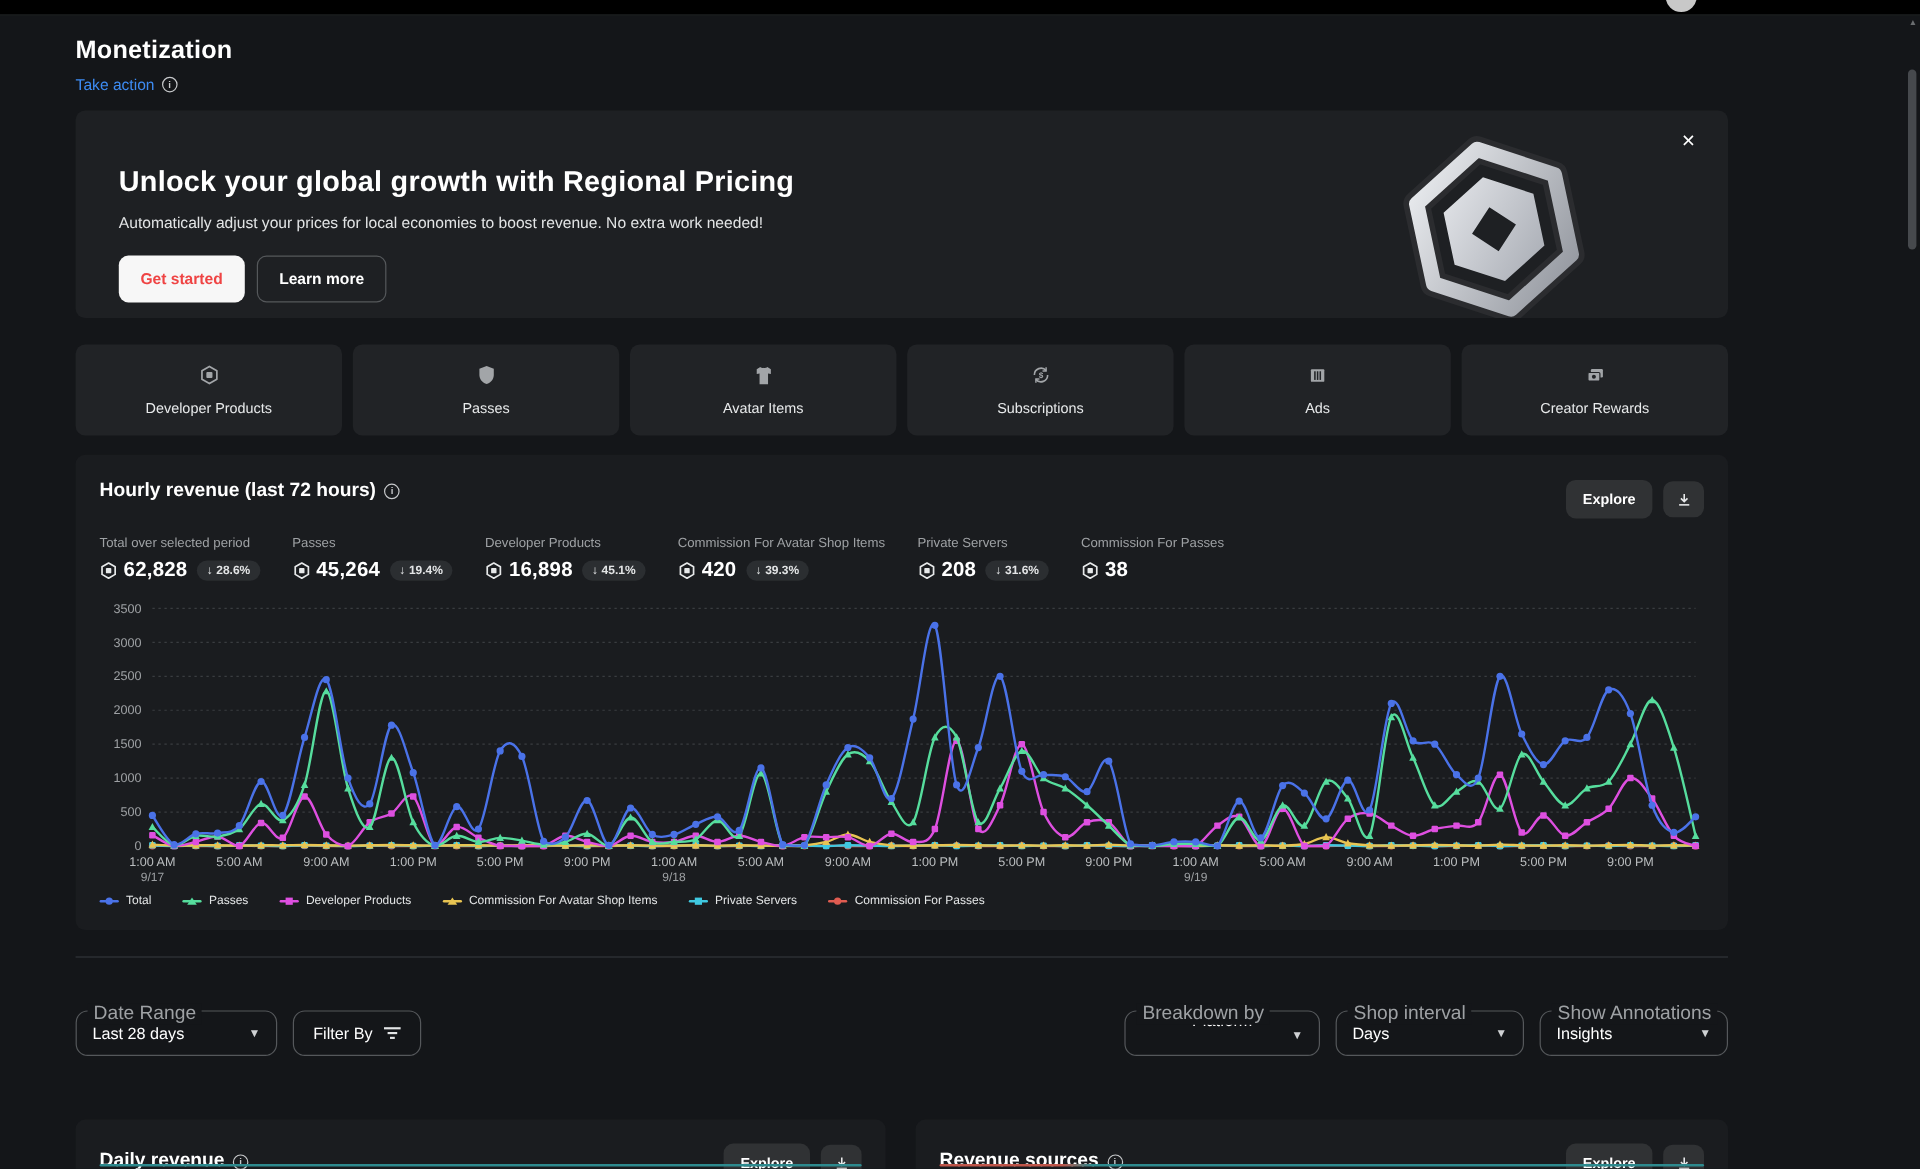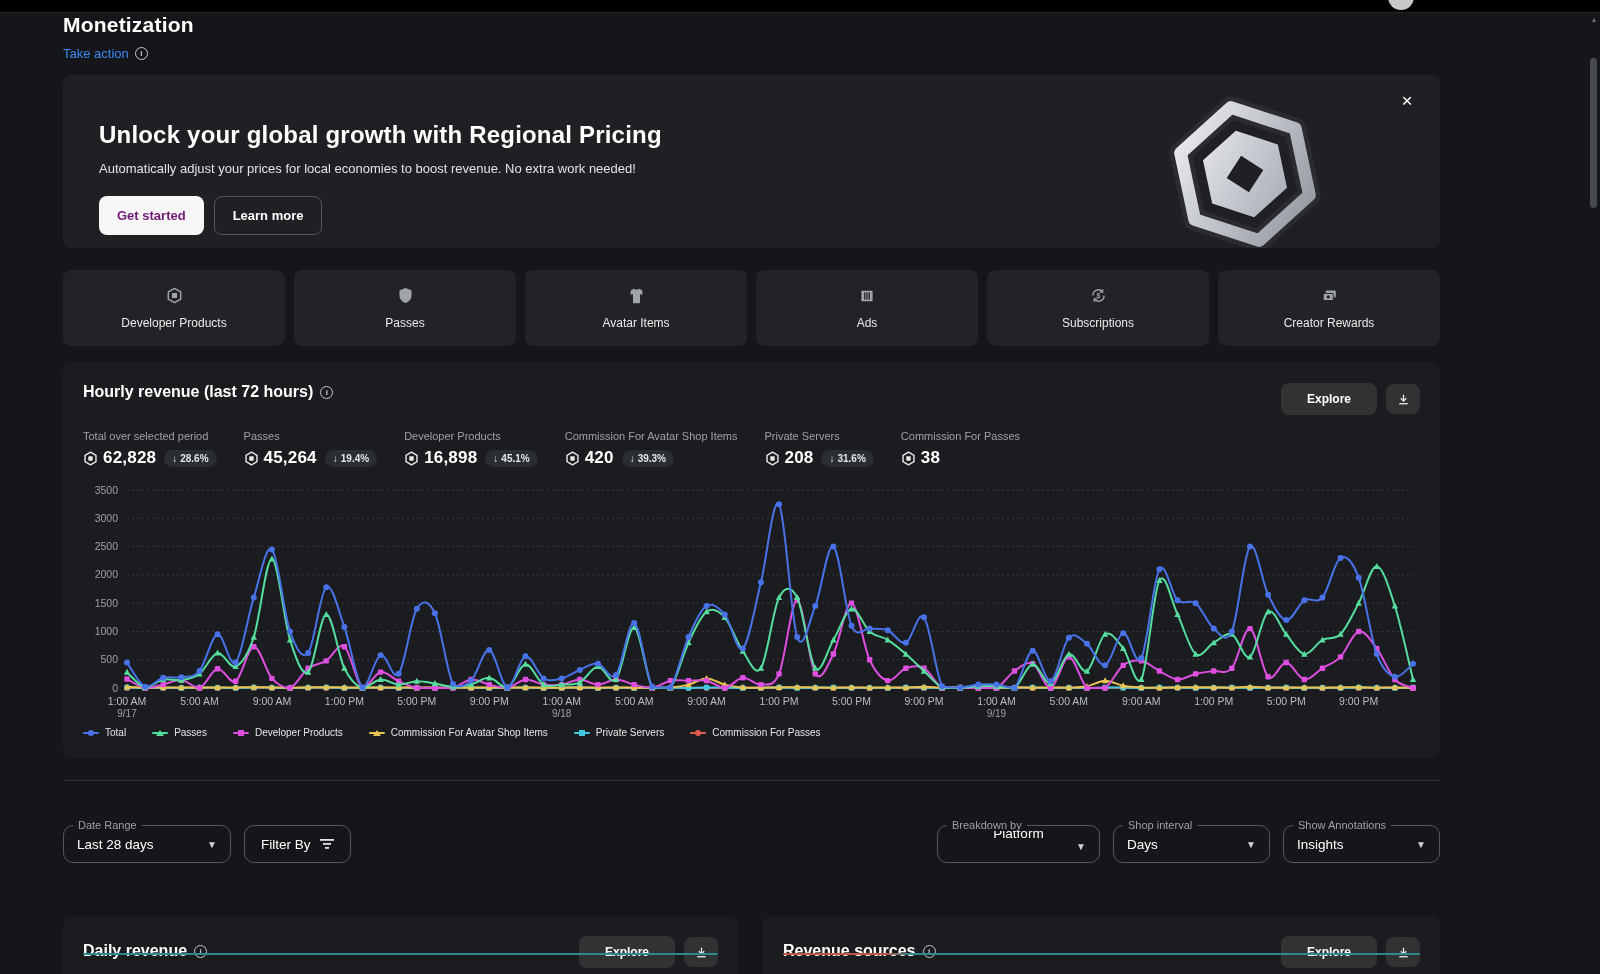--- a/index.html
+++ b/index.html
@@ -9,65 +9,65 @@
   }
   *{margin:0;padding:0;box-sizing:border-box;}
   html,body{width:1600px;height:974px;overflow:hidden;}
   body{background:var(--bg);font-family:"Liberation Sans",sans-serif;color:var(--text);position:relative;}
   .topbar{height:13px;background:#000;border-bottom:1px solid #232629;position:relative;overflow:hidden;}
   .topbar .avatar{position:absolute;width:26px;height:26px;border-radius:50%;background:#c8c8c8;left:1388px;top:-16px;}
   .scrollbar{position:absolute;right:2px;top:16px;bottom:4px;width:8px;}
   .scrollbar .arrow{color:#6a6d70;font-size:7px;line-height:7px;display:block;text-align:center;margin-bottom:32px;}
   .scrollbar .thumb{position:absolute;top:42px;left:0;width:7px;height:150px;background:#46494d;border-radius:4px;}
   .content{margin-left:63px;width:1377px;}
-  h1.page-title{font-size:21px;font-weight:bold;letter-spacing:.2px;}
+  h1.page-title{font-size:21px;font-weight:bold;padding-top:17px;letter-spacing:.2px;}
   .page-subtitle{margin-top:9px;font-size:13px;color:#d8dadb;display:flex;align-items:center;gap:6px;}
   .page-subtitle .link{color:var(--link);cursor:pointer;}
   .info-icon{display:inline-flex;width:13px;height:13px;border:1.2px solid #c7c9cb;border-radius:50%;align-items:center;justify-content:center;font-size:8px;color:#c7c9cb;font-weight:bold;flex:0 0 auto;}
   
   .banner{position:relative;margin-top:14px;height:173px;background:var(--banner);border-radius:8px;padding:46px 36px 0 36px;overflow:hidden;}
   .banner h2{font-size:24px;font-weight:bold;letter-spacing:.2px;}
   .banner .sub{margin-top:12px;font-size:13px;color:#e2e4e5;}
   .banner .btns{margin-top:20px;display:flex;gap:10px;}
-  .btn-primary{background:#f7f7f7;color:#701a75;font-weight:bold;font-size:13px;border:none;border-radius:8px;padding:11px 18px;cursor:pointer;font-family:inherit;}
+  .btn-primary{background:#f7f7f7;color:#ef4444;font-weight:bold;font-size:13px;border:none;border-radius:8px;padding:11px 18px;cursor:pointer;font-family:inherit;}
   .btn-ghost{background:transparent;color:#fff;font-weight:bold;font-size:13px;border:1px solid var(--border);border-radius:8px;padding:11px 18px;cursor:pointer;font-family:inherit;}
   .banner .close{position:absolute;top:15px;right:22px;width:22px;height:22px;border:none;background:transparent;color:#fff;font-size:19px;line-height:20px;cursor:pointer;}
   .banner .logo{position:absolute;right:110px;top:14px;}
   
   .cards-row{display:flex;gap:9px;margin-top:22px;}
   .pcard{flex:1;height:76px;background:var(--card);border-radius:8px;display:flex;flex-direction:column;align-items:center;justify-content:center;gap:11px;cursor:pointer;}
   .pcard .picon{color:#a2a5a8;height:18px;display:flex;align-items:center;}
   .pcard .plabel{font-size:12px;color:#e8eaeb;}
   
   .chart-card{margin-top:16px;background:var(--chartcard);border-radius:8px;padding:21px 20px 12px 20px;height:396px;}
   .chart-head{display:flex;justify-content:space-between;align-items:flex-start;}
   .chart-title{font-size:16px;font-weight:bold;display:flex;align-items:center;gap:7px;}
   .head-btns{display:flex;gap:9px;align-items:center;}
-  .btn-explore{background:var(--btn);border:none;color:#fff;font-weight:bold;font-size:12px;border-radius:8px;padding:9px 26px;cursor:pointer;font-family:inherit;}
+  .btn-explore{background:var(--btn);border:none;color:#fff;font-weight:bold;font-size:12px;border-radius:8px;padding:9px 14px;cursor:pointer;font-family:inherit;}
   .btn-dl{background:var(--btn);border:none;color:#e8eaeb;border-radius:8px;width:34px;height:30px;display:flex;align-items:center;justify-content:center;cursor:pointer;}
   .stats-row{display:flex;gap:27px;margin-top:15px;}
   .stat-label{font-size:11px;color:var(--muted);margin-bottom:6px;white-space:nowrap;}
   .stat-value-row{display:flex;align-items:center;gap:5px;}
   .robux{color:#e6e8e9;flex:0 0 auto;}
   .stat-value{font-size:17px;font-weight:bold;letter-spacing:.2px;}
   .badge{background:var(--badge);border-radius:9px;padding:3px 8px;font-size:10px;font-weight:bold;color:#e3e5e6;display:inline-flex;align-items:center;gap:3px;margin-left:3px;}
   .chart-wrap{margin-top:10px;}
   .legend{display:flex;justify-content:flex-start;gap:26px;margin-top:2px;}
   .legend-item{display:flex;align-items:center;gap:6px;font-size:10px;color:#e3e5e6;cursor:pointer;}
   .lmark{position:relative;width:16px;height:10px;flex:0 0 auto;}
   .lmark .line{position:absolute;left:0;top:4px;width:16px;height:2px;border-radius:1px;}
   .lmark .shape{position:absolute;left:5px;top:2px;width:6px;height:6px;}
   .lmark .shape.circle{border-radius:50%;}
   .lmark .shape.triangle{width:0;height:0;background:transparent !important;border-left:4px solid transparent;border-right:4px solid transparent;border-bottom:6px solid;left:4px;top:2px;}
   
   .divider{margin-top:22px;border-top:1px solid #33363a;}
   .filters{margin-top:44px;display:flex;justify-content:space-between;align-items:center;}
   .fgroup{display:flex;gap:13px;align-items:center;}
   .select-box{position:relative;height:38px;border:1px solid var(--border);border-radius:10px;display:flex;align-items:center;padding:0 13px;cursor:pointer;background:var(--bg);}
-  .float-label{position:absolute;top:-7px;left:9px;background:var(--bg);padding:0 5px;font-size:11px;color:var(--muted);white-space:nowrap;}
+  .float-label{position:absolute;top:-7px;left:9px;background:var(--bg);padding:0 5px;font-size:16px;color:var(--muted);white-space:nowrap;}
   .select-value{font-size:13.5px;color:#fff;}
   .caret{color:#cfd1d3;font-size:10px;margin-left:auto;padding-left:26px;}
   .filter-btn{height:38px;border:1px solid var(--border);border-radius:10px;background:transparent;color:#fff;font-size:13.5px;font-family:inherit;display:flex;align-items:center;gap:9px;padding:0 16px;cursor:pointer;}
   
   .bottom-row{margin-top:53px;display:flex;gap:25px;}
   .bcard{position:relative;background:var(--chartcard);border-radius:8px;height:130px;padding:20px;overflow:hidden;}
   .bcard.left{width:675px;}
   .bcard.right{flex:1;}
   .bcard .bhead{display:flex;justify-content:space-between;align-items:flex-start;}
   .bcard .btitle{font-size:16px;font-weight:bold;display:flex;align-items:center;gap:7px;margin-top:6px;}
@@ -145,40 +145,40 @@
     <div class="pcard">
       <span class="picon">
         <svg width="17" height="16" viewBox="0 0 20 19">
             <path d="M6.5 1 L3 3.2 V8 L5.8 7.4 V18 H14.2 V7.4 L17 8 V3.2 L13.5 1 C12.6 2.3 7.4 2.3 6.5 1 Z" fill="currentColor"></path>
           </svg>
       </span>
       <span class="plabel">Avatar Items</span>
     </div>
     <div class="pcard">
       <span class="picon">
-        <svg width="16" height="16" viewBox="0 0 20 20">
-            <rect x="3" y="3.5" width="14" height="13" rx="1" fill="currentColor"></rect>
-            <rect x="6.4" y="5.5" width="1.6" height="9" fill="#212326"></rect>
-            <rect x="9.2" y="5.5" width="1.6" height="9" fill="#212326"></rect>
-            <rect x="12" y="5.5" width="1.6" height="9" fill="#212326"></rect>
-          </svg>
-      </span>
-      <span class="plabel">Ads</span>
-    </div>
-    <div class="pcard">
-      <span class="picon">
         <svg width="17" height="17" viewBox="0 0 20 20" fill="none" stroke="currentColor" stroke-width="1.6">
           <path d="M16.5 10 A6.5 6.5 0 0 1 5 14.3"></path>
             <path d="M3.5 10 A6.5 6.5 0 0 1 15 5.7"></path>
           <path d="M15 2.5 V6 H11.5" stroke-width="1.4"></path>
             <path d="M5 17.5 V14 H8.5" stroke-width="1.4"></path>
           <text x="10" y="12.6" font-size="8" text-anchor="middle" fill="currentColor" stroke="none" font-weight="bold">$</text>
         </svg>
       </span>
       <span class="plabel">Subscriptions</span>
+    </div>
+    <div class="pcard">
+      <span class="picon">
+        <svg width="16" height="16" viewBox="0 0 20 20">
+            <rect x="3" y="3.5" width="14" height="13" rx="1" fill="currentColor"></rect>
+            <rect x="6.4" y="5.5" width="1.6" height="9" fill="#212326"></rect>
+            <rect x="9.2" y="5.5" width="1.6" height="9" fill="#212326"></rect>
+            <rect x="12" y="5.5" width="1.6" height="9" fill="#212326"></rect>
+          </svg>
+      </span>
+      <span class="plabel">Ads</span>
     </div>
     <div class="pcard">
       <span class="picon">
         <svg width="17" height="15" viewBox="0 0 20 18">
             <rect x="5.5" y="3" width="12" height="8.5" rx="1.2" fill="currentColor"></rect>
             <rect x="2.5" y="6.5" width="12" height="8.5" rx="1.2" fill="currentColor" stroke="#212326" stroke-width="1.2"></rect>
             <circle cx="8.5" cy="10.7" r="2" fill="#212326"></circle>
           </svg>
       </span>
       <span class="plabel">Creator Rewards</span>

